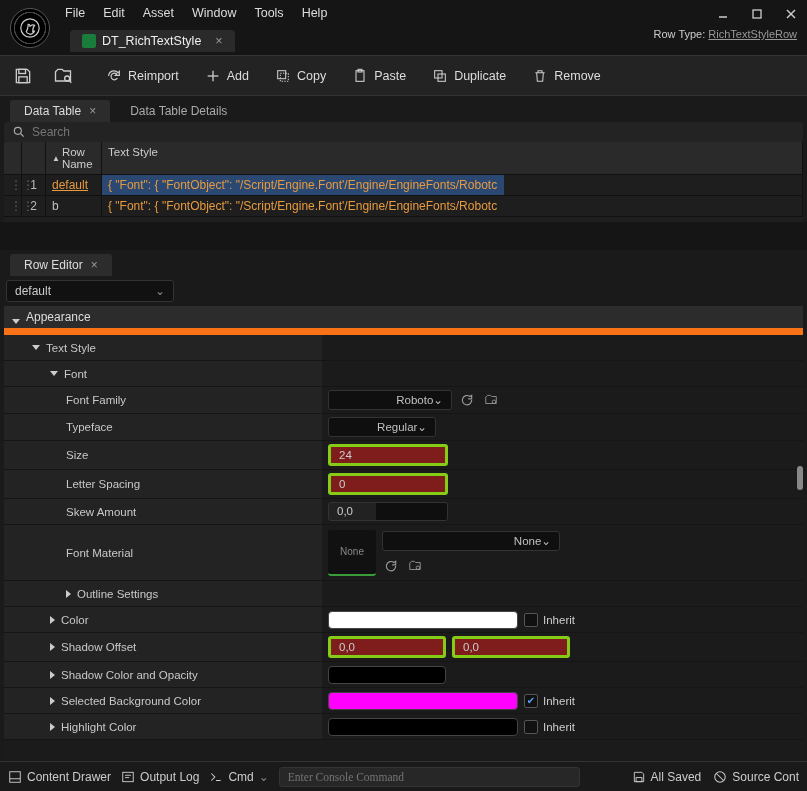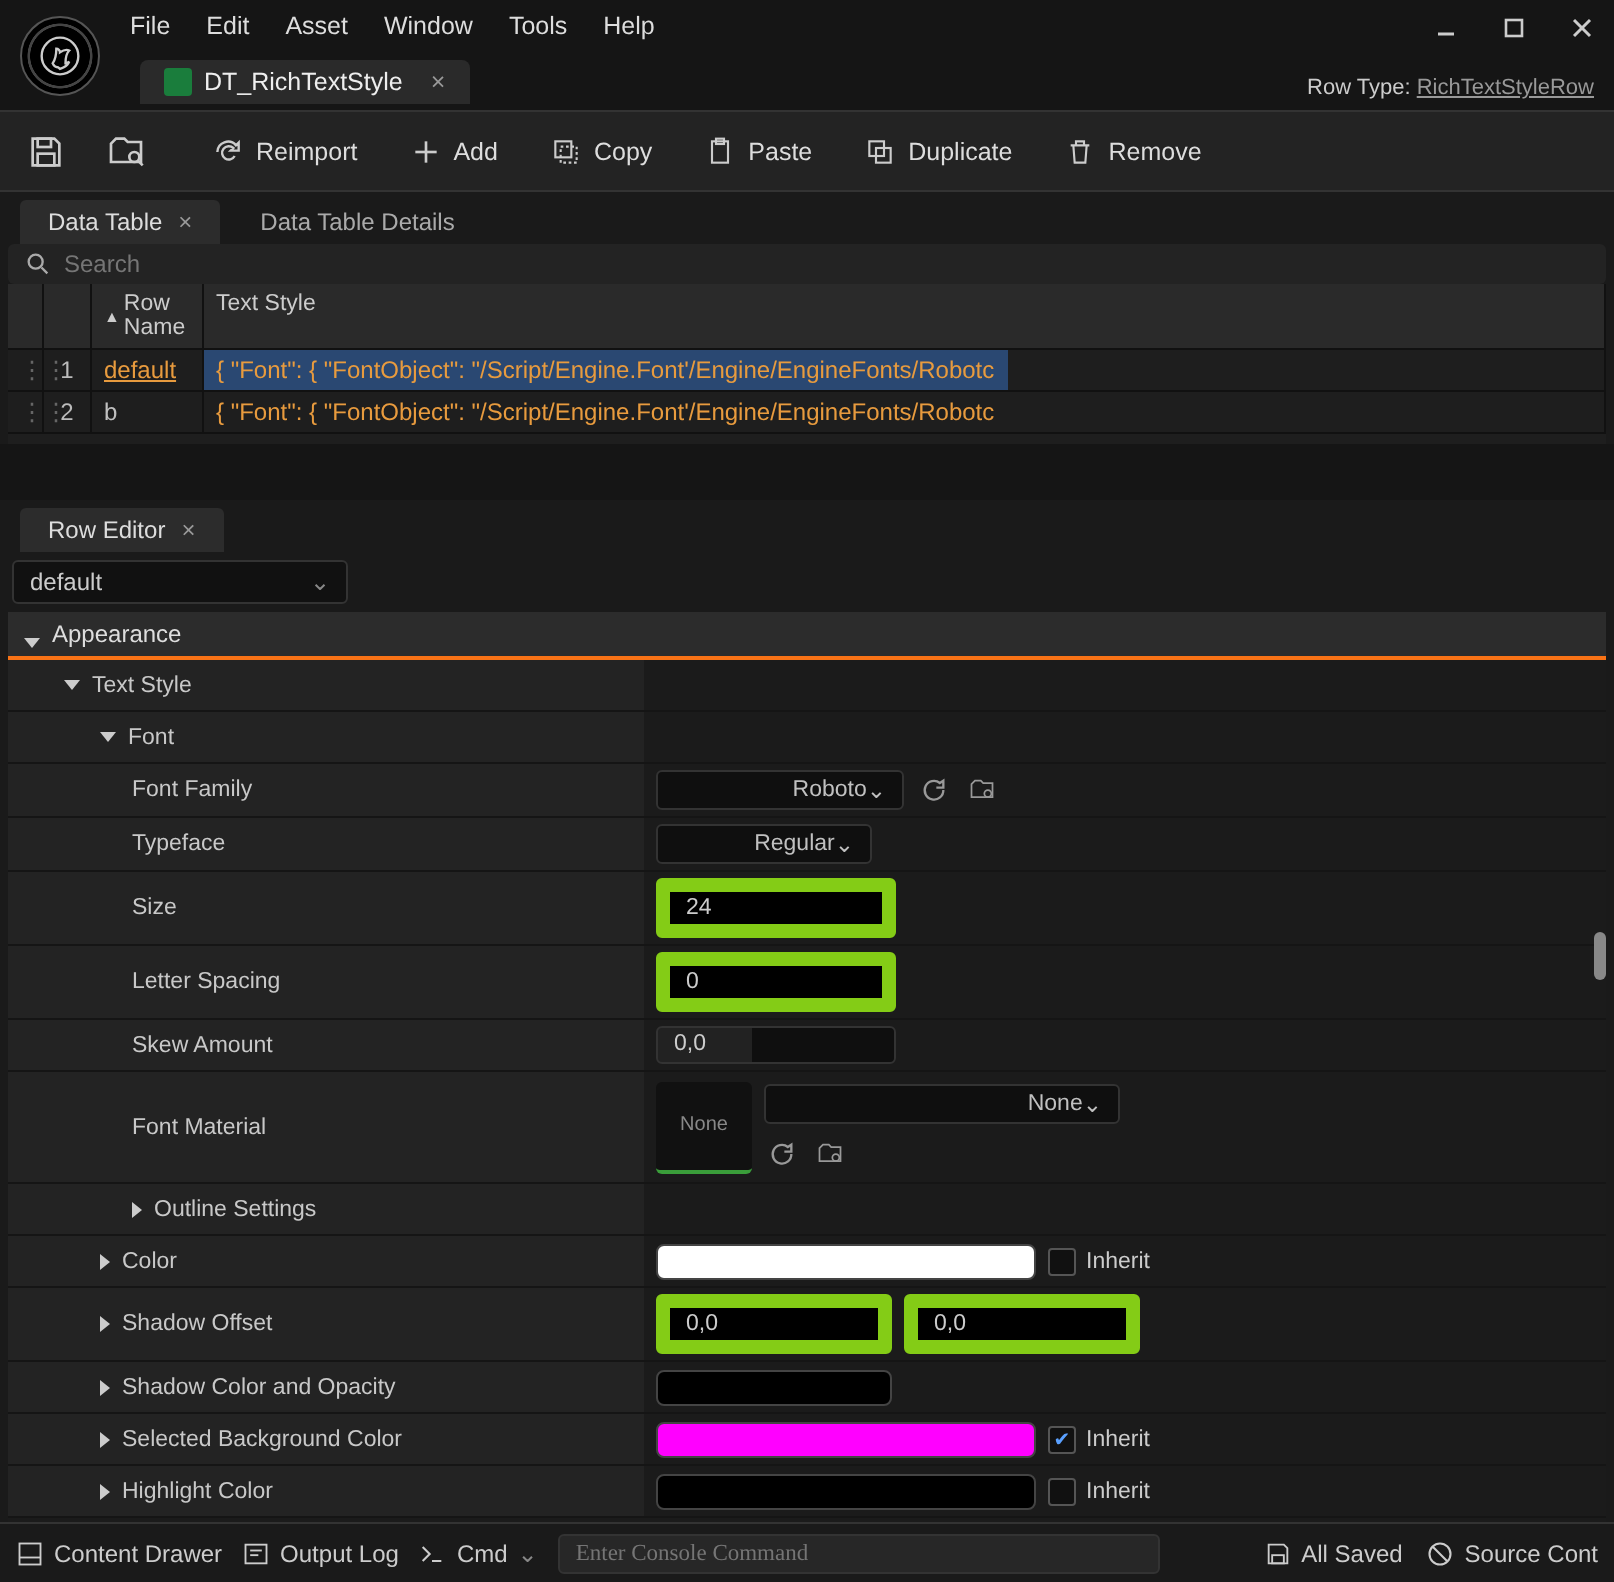--- a/index.html
+++ b/index.html
@@ -92,21 +92,21 @@
       display: inline-block;
     }
     .file-tab .close {
       color: #999;
       margin-left: 8px;
       cursor: pointer;
     }
     .row-type {
       position: absolute;
       right: 10px;
-      top: 38px;
+      top: 28px;
       font-size: 11px;
       color: #ccc;
     }
     .row-type .link {
       color: #999;
       text-decoration: underline;
     }
 
     
     .toolbar {
@@ -264,21 +264,21 @@
     }
     .cat-header {
       background: #2c2c2c;
       padding: 4px 8px;
       display: flex;
       align-items: flex-end;
       gap: 6px;
       color: #ddd;
       font-size: 12px;
       cursor: pointer;
-      border-bottom: 2px solid #f97316;
+      border-bottom: 7px solid #f97316;
     }
     .cat-header .tri {
       display: inline-block;
       width: 0; height: 0;
       border-left: 4px solid transparent;
       border-right: 4px solid transparent;
       border-top: 5px solid #ccc;
     }
     .prop-row {
       display: flex;
@@ -328,22 +328,22 @@
       border-radius: 3px;
       padding: 2px 8px;
       display: flex;
       align-items: center;
       justify-content: flex-end;
       min-width: 124px;
       font-size: 11.5px;
       cursor: pointer;
     }
     .prop-value input.num {
-      background: #000000;
-      border: 7px solid #84cc16;
+      background: #7f1d1d;
+      border: 3px solid #84cc16;
       border-radius: 3px;
       padding: 2px 8px;
       color: #ccc;
       width: 120px;
       font-size: 11.5px;
     }
     .prop-value .grad {
       border-radius: 3px;
       padding: 2px 8px;
       width: 120px;

